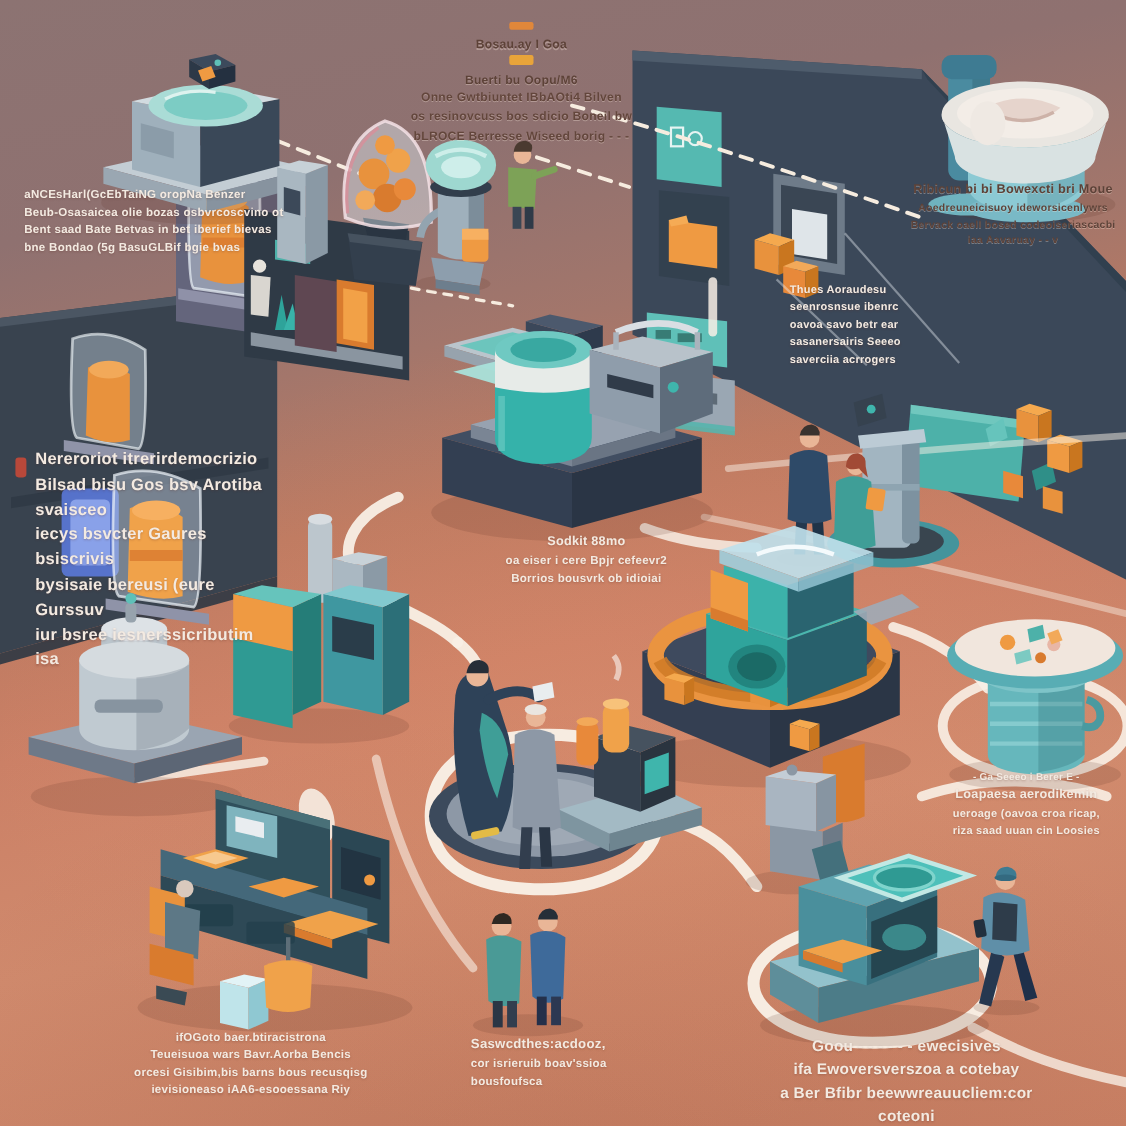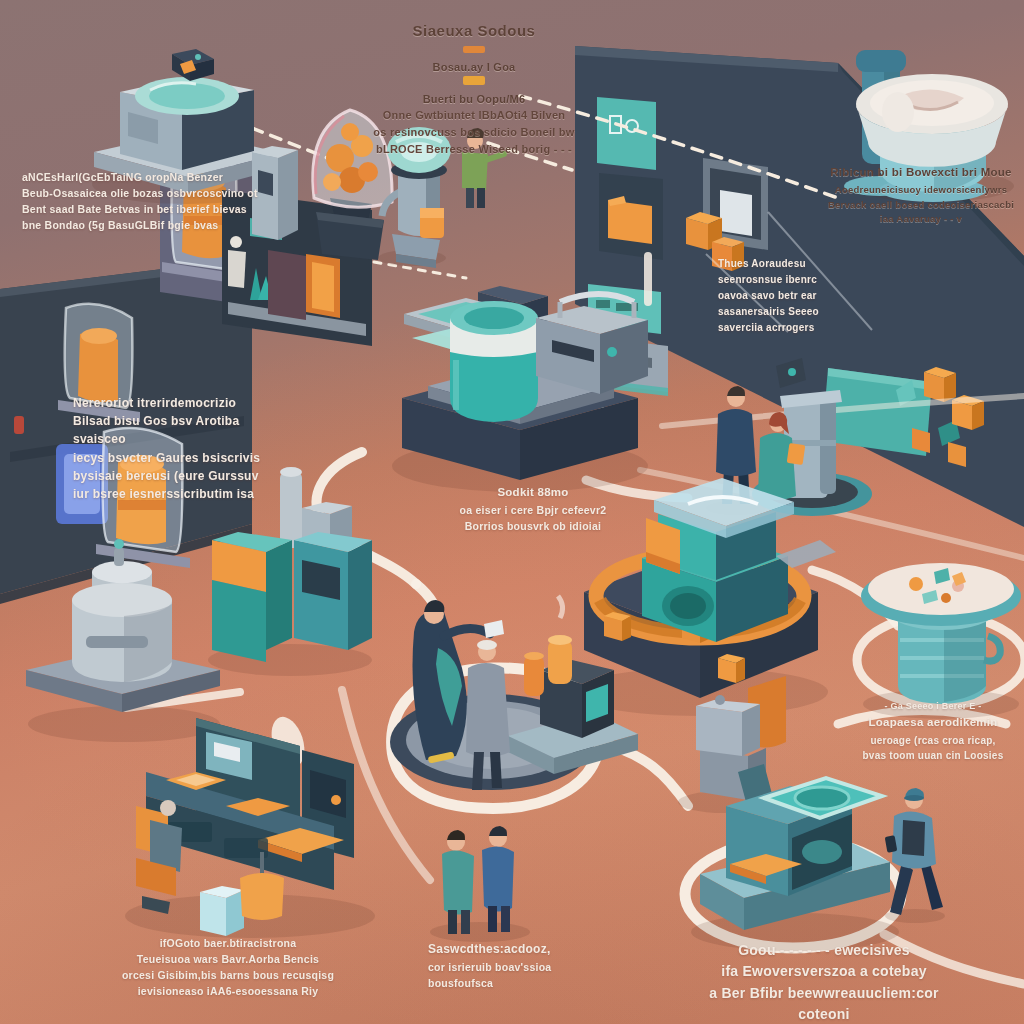--- a/index.html
+++ b/index.html
@@ -17,21 +17,21 @@
   .c{text-align:center;}
   .ttl{font-size:15px;font-weight:700;letter-spacing:.5px;margin-bottom:3px;}
   .ttl2{font-size:12.5px;font-weight:700;margin-bottom:2px;}
   .ttl3{font-size:11.5px;font-weight:700;margin-bottom:2px;}
   .legend-row{display:flex;align-items:center;justify-content:center;gap:6px;font-size:11px;flex-direction:column;}
   .sw{display:inline-block;width:22px;height:7px;border-radius:2px;background:#e0873a;}
   .sw2{background:#e8a43a;height:9px;}
   #b-topcenter{left:318px;top:20px;width:312px;}
   #b-topcenter .body{margin-top:0;font-size:11px;color:#63463c;line-height:1.55;}
   #b-upperleft{left:22px;top:170px;width:252px;}
-  #b-leftpanel{left:32px;top:394px;width:212px;font-size:12px;margin-left:41px;}
+  #b-leftpanel{left:32px;top:407px;width:212px;font-size:15px;}
   #b-center{left:428px;top:484px;width:210px;}
   #b-rightpanel{left:718px;top:256px;width:152px;font-size:10px;line-height:1.6;}
   #b-upperright{left:820px;top:164px;width:202px;font-size:9.5px;}
   #b-midright{left:842px;top:700px;width:182px;font-size:10px;}
   #b-midright .sm{font-size:9px;}
   #b-bottomleft{left:92px;top:936px;width:272px;}
   #b-bottomcenter{left:428px;top:940px;width:212px;}
   #b-bottomcenter .ttl2{font-size:12px;}
   #b-bottomright{left:688px;top:940px;width:272px;font-size:14px;}
 </style>
@@ -502,21 +502,20 @@
     <circle cx="498" cy="838" r="9" fill="#e9b697"></circle>
     <path d="M489,836 Q491,826 500,826 Q508,828 507,836 Z" fill="#262e38"></path>
     <path d="M482,850 Q498,842 514,852 L512,908 Q496,916 484,906 Z" fill="#3e6a9a"></path>
     <rect x="488" y="906" width="9" height="26" fill="#24304a"></rect>
     <rect x="501" y="906" width="9" height="26" fill="#2c3852"></rect>
   </g>
 
 </svg>
 
 <div class="txt dark c" id="b-topcenter">
-  <div class="ttl">Siaeuxa Sodous</div>
   <div class="legend-row">
     <span class="sw"></span>
     <span>Bosau.ay I Goa</span>
   </div>
   <div class="legend-row">
     <span class="sw sw2"></span>
     <span>Buerti bu Oopu/M6</span>
   </div>
   <div class="body">
     <span>Onne Gwtbiuntet IBbAOti4 Bilven</span>
@@ -557,22 +556,22 @@
 <div class="txt dark c" id="b-upperright">
   <div class="ttl3">Ribicun bi bi Bowexcti bri Moue</div>
   <span>Aoedreuneicisuoy ideworsicenlywrs</span>
   <span>Bervack oaell bosed codeoiseriascacbi</span>
   <span>iaa Aavaruay  - -  v</span>
 </div>
 
 <div class="txt c" id="b-midright">
   <span class="sm">- Ga Seeeo i Berer E -</span>
   <div class="ttl3">Loapaesa aerodikemin</div>
-  <span>ueroage (rcas croa ricap,</span>
-  <span>bvas toom uuan cin Loosies</span>
+  <span>ueroage (oavoa croa ricap,</span>
+  <span>riza saad uuan cin Loosies</span>
 </div>
 
 <div class="txt c" id="b-bottomleft">
   <span>ifOGoto baer.btiracistrona</span>
   <span>Teueisuoa wars Bavr.Aorba Bencis</span>
   <span>orcesi Gisibim,bis barns bous recusqisg</span>
   <span>ievisioneaso iAA6-esooessana Riy</span>
 </div>
 
 <div class="txt" id="b-bottomcenter">

